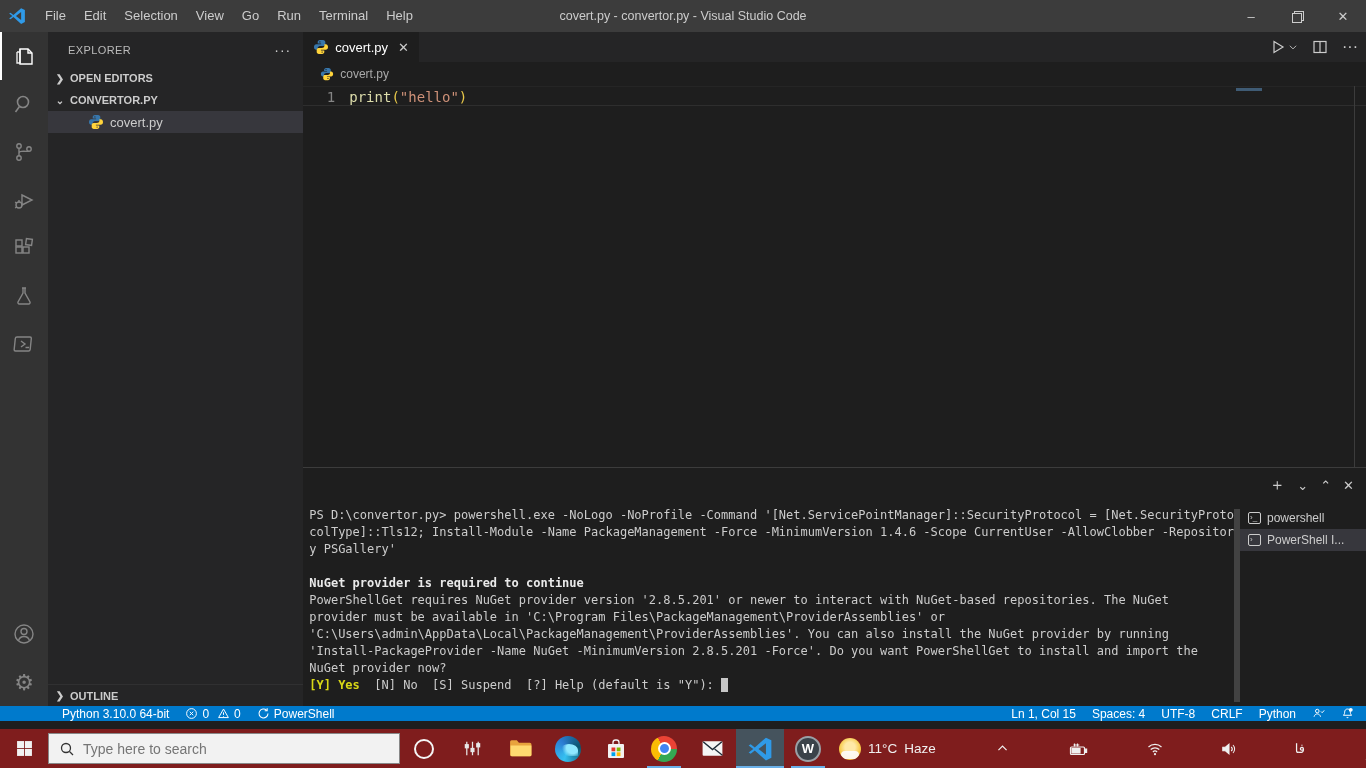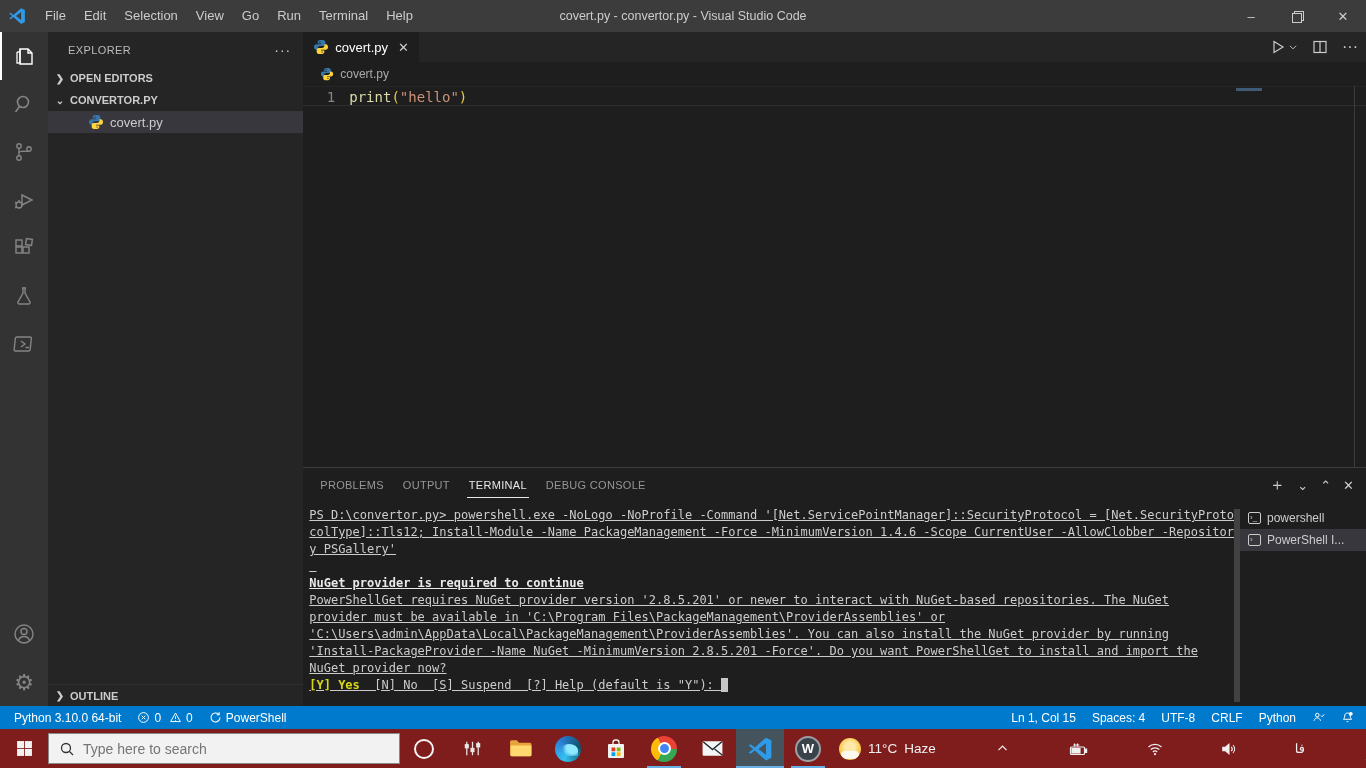--- a/index.html
+++ b/index.html
@@ -63,36 +63,36 @@
 
   
   .panel { height:239px; border-top:1px solid #3c3c3c; display:flex; flex-direction:column; }
   .panel-header { height:35px; display:flex; align-items:center; position:relative; }
   .panel-tab { margin-left:15px; font-size:11px; letter-spacing:.3px; color:#969696; padding:6px 2px; border-bottom:1px solid transparent; }
   .panel-tab.active { color:#e7e7e7; border-bottom-color:#e7e7e7; }
   .panel-actions { position:absolute; right:12px; top:0; height:35px; display:flex; align-items:center; gap:12px; color:#cccccc; font-size:13px; }
   .panel-body { flex:1; display:flex; overflow:hidden; }
   .terminal { flex:1; padding:4px 0 0 6px; font-family:"DejaVu Sans Mono","Liberation Mono",monospace;
               font-size:12px; line-height:17px; color:#cccccc; overflow:hidden; }
-  .t-line { white-space:pre; height:17px;text-decoration:underline; }
+  .t-line { white-space:pre; height:17px; }
   .t-line.bold { font-weight:bold; color:#e9e9e9; }
   .t-line.blank { }
   .t-yes { color:#d8d716; font-weight:bold; }
   .cursor { display:inline-block; width:7px; height:14px; background:#c6c6c6; vertical-align:text-bottom; }
   .term-scrollbar { width:6px; background:#1e1e1e; position:relative; }
   .term-scrollbar::before { content:""; position:absolute; top:6px; bottom:4px; left:0; width:6px; background:#424242; }
   .term-sessions { width:126px; padding-top:4px; }
   .sess-row { height:22px; display:flex; align-items:center; padding-left:8px; font-size:12px; color:#cccccc; white-space:nowrap; overflow:hidden; }
   .sess-row.selected { background:#37373d; }
   .sess-icon { width:13px; height:12px; border:1px solid #cccccc; border-radius:2px; margin-right:6px;
                font-size:8px; line-height:10px; text-align:left; padding-left:1px; color:#cccccc; flex:0 0 13px; }
 
   
-  .statusbar { position:absolute; left:0; top:706px; width:1366px; height:23px; background:#007acc; color:#ffffff;
-               display:flex; align-items:center; font-size:12px; }
+  .statusbar { position:absolute; left:0; top:706px; width:1366px; height:15px; background:#007acc; color:#ffffff;
+               display:flex; align-items:center; font-size:12px;padding-left:48px; }
   .sb-item { display:flex; align-items:center; gap:4px; padding:0 8px; height:23px; }
   .statusbar svg { width:13px; height:13px; }
   .sb-right { margin-left:auto; display:flex; align-items:center; }
 
   
   .taskbar { position:absolute; left:0; top:729px; width:1366px; height:39px; background:#7f1d1d;
              display:flex; align-items:center; }
   .tb-cell { width:48px; height:39px; display:flex; align-items:center; justify-content:center; position:relative; flex:0 0 48px; }
   .tb-cell.running::after { content:""; position:absolute; left:7px; right:7px; bottom:0; height:2px; background:#6ab0e8; }
   .tb-cell.active-app { background:#45535d; }
@@ -279,27 +279,20 @@
         <div class="code-line">
           <span class="gutter">1</span>
           <span><span class="tok-fn">print</span><span class="tok-paren">(</span><span class="tok-str">"hello"</span><span class="tok-paren">)</span></span>
         </div>
         <div class="minimap-dash"></div>
         <div class="minimap-border"></div>
       </div>
 
       <div class="panel">
         <div class="panel-header">
-          <div style="display:flex;">
-
-          <div class="panel-tab">PROBLEMS</div>
-              <div class="panel-tab">OUTPUT</div>
-              <div class="panel-tab active">TERMINAL</div>
-              <div class="panel-tab">DEBUG CONSOLE</div>
-            </div>
           <div class="panel-actions">
             <span style="font-size:16px;">＋</span>
             <span>⌄</span>
             <span>⌃</span>
             <span>✕</span>
           </div>
         </div>
         <div class="panel-body">
           <div class="terminal">
             <div>

